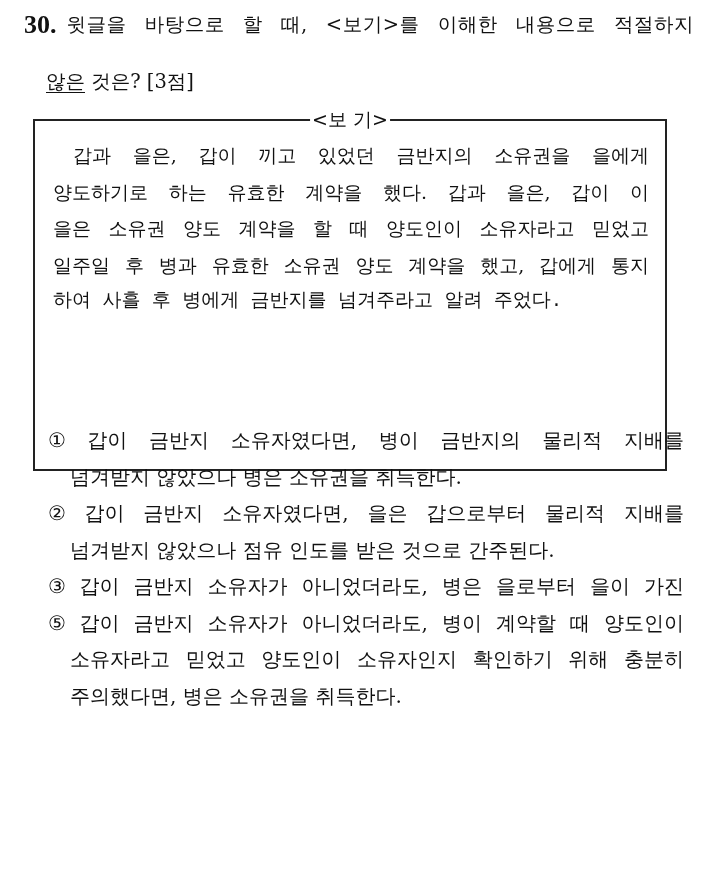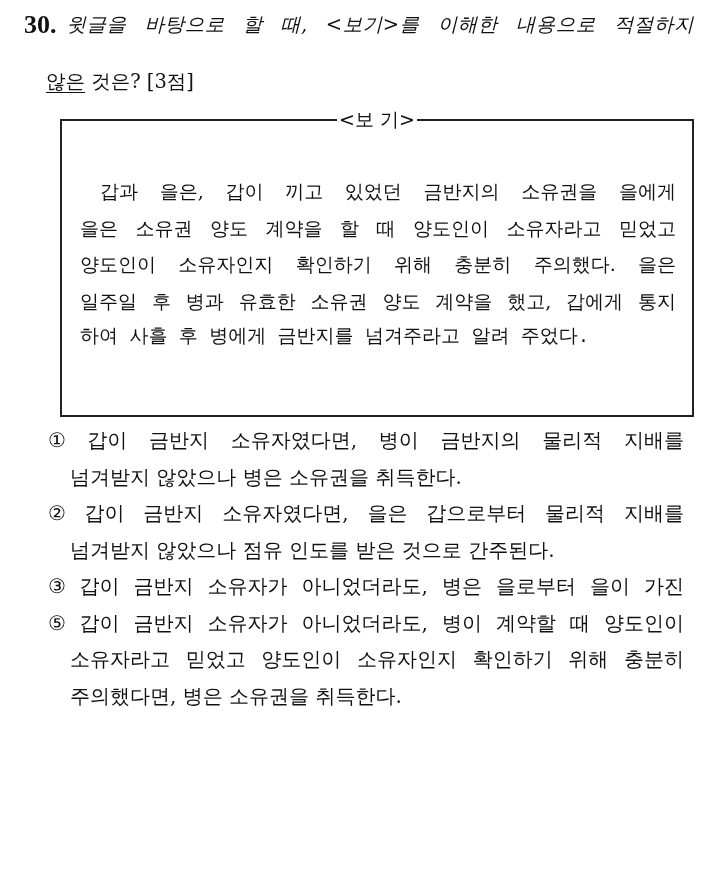--- a/index.html
+++ b/index.html
@@ -33,36 +33,35 @@
       font-family: "Liberation Serif", serif;
       font-weight: bold;
       font-size: 26px;
       margin-right: 10px;
     }
     .q-stem-a {
       flex: 1;
       text-align: justify;
       text-align-last: justify;
       letter-spacing: 0.5px;
-      font-style: italic;
     }
     .q-line2 {
       padding-left: 22px;
       margin-top: 20px;
     }
     .q-underline {
       text-decoration: underline;
       text-underline-offset: 4px;
     }
     .box {
       position: absolute;
-      left: 60px;
+      left: 33px;
       top: 119px;
       width: 634px;
-      height: 298px;
+      height: 352px;
       border: 2px solid #222222;
       box-sizing: border-box;
     }
     .box-title {
       position: absolute;
       top: -14px;
       left: 50%;
       transform: translateX(-50%);
       background: #ffffff;
       padding: 0 2px;
@@ -70,21 +69,20 @@
       line-height: 24px;
       white-space: nowrap;
     }
     .box-body {
       position: absolute;
       left: 18px;
       right: 16px;
       top: 16px;
       font-size: 19px;
       line-height: 36.5px;
-      margin-top: 36px;
     }
     .box-line {
       display: block;
       white-space: nowrap;
       text-align: justify;
       text-align-last: justify;
     }
     .box-line.last {
       text-align-last: left;
       font-family: Liberation Mono, monospace;
@@ -129,22 +127,22 @@
   </div>
   <div class="q-line2">
     <span class="q-underline">않은</span><span> 것은? [3점]</span>
   </div>
 </div>
 
 <div class="box">
   <div class="box-title">&lt;보 기&gt;</div>
   <div class="box-body">
     <span class="box-line indent">갑과 을은, 갑이 끼고 있었던 금반지의 소유권을 을에게</span>
+    <span class="box-line">양도하기로 하는 유효한 계약을 했다. 갑과 을은, 갑이 이</span>
     <span class="box-line">을은 소유권 양도 계약을 할 때 양도인이 소유자라고 믿었고</span>
-    <span class="box-line">양도인이 소유자인지 확인하기 위해 충분히 주의했다. 을은</span>
     <span class="box-line">일주일 후 병과 유효한 소유권 양도 계약을 했고, 갑에게 통지</span>
     <span class="box-line last">하여 사흘 후 병에게 금반지를 넘겨주라고 알려 주었다.</span>
   </div>
 </div>
 
 <div class="choices">
   <div class="choice">
     <span class="choice-line"><span class="choice-num">①</span><span>갑이 금반지 소유자였다면, 병이 금반지의 물리적 지배를</span></span>
     <span class="choice-line cont last">넘겨받지 않았으나 병은 소유권을 취득한다.</span>
   </div>

